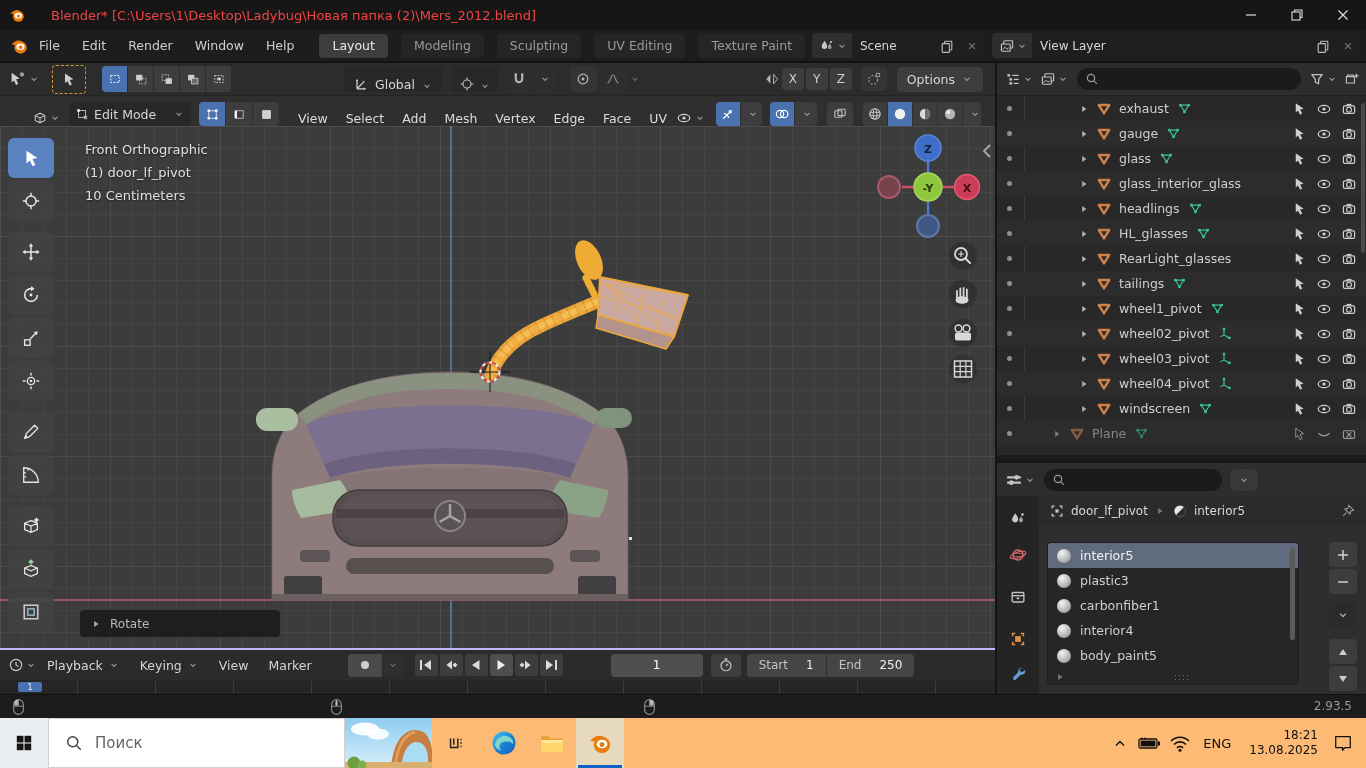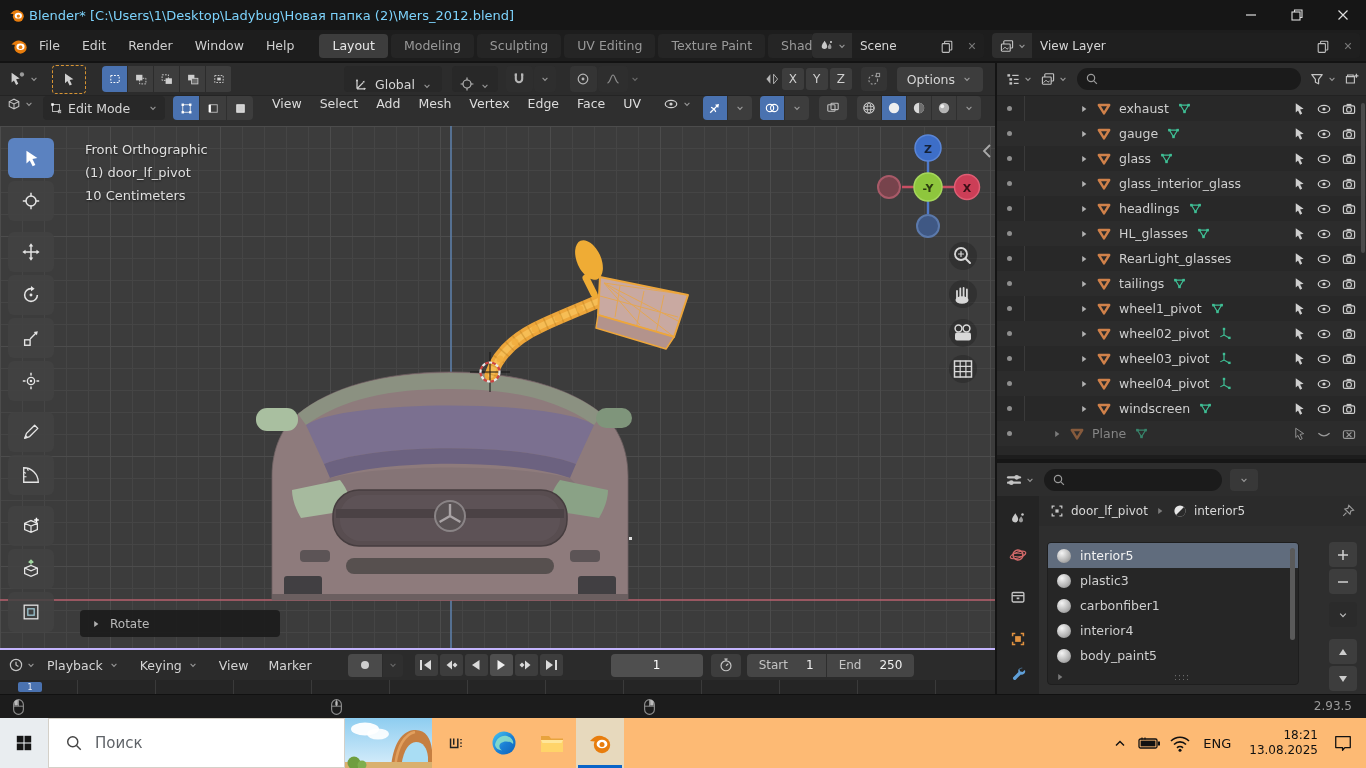--- a/index.html
+++ b/index.html
@@ -6,28 +6,28 @@
   .screen{position:relative;width:1366px;height:768px;overflow:hidden;
     font-family:"DejaVu Sans","Liberation Sans",sans-serif;font-size:12px;color:#d6d6d6;background:#1d1d1d;}
   .abs{position:absolute;}
   .flex{display:flex;align-items:center;}
   svg.ic{display:block;}
   .i12{width:12px;height:12px}.i14{width:14px;height:14px}.i15{width:15px;height:15px}
   .i16{width:16px;height:16px}.i18{width:18px;height:18px}.i20{width:20px;height:20px}.i24{width:24px;height:24px}
 
   
   .titlebar{left:0;top:0;width:1366px;height:30px;background:#161616;display:flex;align-items:center;}
-  .tb-title{margin-left:4px;color:#7dd3fc;font-size:13px;white-space:nowrap;}
+  .tb-title{margin-left:26px;color:#ef4444;font-size:13px;white-space:nowrap;}
   .winbtns{margin-left:auto;display:flex;height:30px;}
   .winbtn{width:46px;height:30px;display:flex;align-items:center;justify-content:center;}
 
   
   .topbar{left:0;top:30px;width:1366px;height:33px;background:#1d1d1d;display:flex;align-items:center;border-bottom:2px solid #131313;box-sizing:border-box;}
   .menu-item{padding:0 11px;color:#cfcfcf;font-size:12.5px;white-space:nowrap;}
-  .tabs{display:flex;gap:3px;margin-left:14px;flex:1;overflow:hidden;height:33px;align-items:center;}
+  .tabs{display:flex;gap:13px;margin-left:14px;flex:1;overflow:hidden;height:33px;align-items:center;}
   .tab{height:24px;line-height:24px;padding:0 13px;border-radius:4px;background:#252525;color:#999;white-space:nowrap;font-size:12.5px;}
   .tab.active{background:#3d3d3d;color:#e8e8e8;}
   .dbw{height:25px;border-radius:4px;overflow:hidden;display:flex;align-items:center;background:#1f1f1f;flex:none;justify-content:center;}
   .dbw .seg-ic{background:#2e2e2e;height:25px;display:flex;align-items:center;padding:0 4px 0 7px;gap:1px;}
   .dbw .seg-tx{padding:0 8px;color:#d6d6d6;flex:1;white-space:nowrap;}
   .dbw .seg-btn{width:25px;height:25px;display:flex;align-items:center;justify-content:center;}
 
   
   .wbtn{background:#3d3d3d;border-radius:4px;display:flex;align-items:center;justify-content:center;}
   .wfield{background:#282828;border-radius:4px;display:flex;align-items:flex-end;}
@@ -36,21 +36,21 @@
 
   
   .toolsettings{left:0;top:63px;width:995px;height:33px;background:#2c2c2c;display:flex;align-items:center;box-sizing:border-box;border-bottom:1px solid #242424;}
   .seltool{width:32px;height:27px;border:1px dashed #d79433;border-radius:4px;display:flex;align-items:center;justify-content:center;margin-left:12px;}
   .selgrp{display:flex;margin-left:16px;border-radius:4px;overflow:hidden;}
   .selgrp .sb{width:25px;height:26px;background:#3d3d3d;display:flex;align-items:center;justify-content:center;margin-right:1px;}
   .lbl{color:#d6d6d6;font-size:12.5px;}
   .xyz{width:22px;height:22px;background:#3d3d3d;border-radius:3px;display:flex;align-items:center;justify-content:center;margin-left:2px;color:#cfcfcf;}
 
   
-  .vph{left:0;top:96px;width:995px;height:30px;background:#2f2f2f;display:flex;align-items:flex-start;box-sizing:border-box;}
+  .vph{left:0;top:96px;width:995px;height:30px;background:#2f2f2f;display:flex;align-items:flex-end;box-sizing:border-box;padding-left:26px;}
   .vph .menu-item{padding:0 9px;font-size:12.5px;color:#dcdcdc;}
   .modew{height:24px;background:#282828;border-radius:4px;display:flex;align-items:center;padding:0 6px;gap:5px;margin-left:8px;}
   .modegrp{display:flex;margin-left:8px;gap:1px;}
   .modegrp .mb{width:26px;height:24px;background:#3d3d3d;display:flex;align-items:center;justify-content:center;}
   .modegrp .mb:first-child{border-radius:4px 0 0 4px}.modegrp .mb:last-child{border-radius:0 4px 4px 0}
   .rgrp{display:flex;align-items:center;gap:1px;border-radius:4px;overflow:hidden;}
   .rgrp .gb{height:24px;display:flex;align-items:center;justify-content:center;background:#3d3d3d;padding:0 4px;min-width:24px;box-sizing:border-box;}
 
   
   .canvas{left:0;top:126px;width:995px;height:522px;background-color:#3c3c3c;

